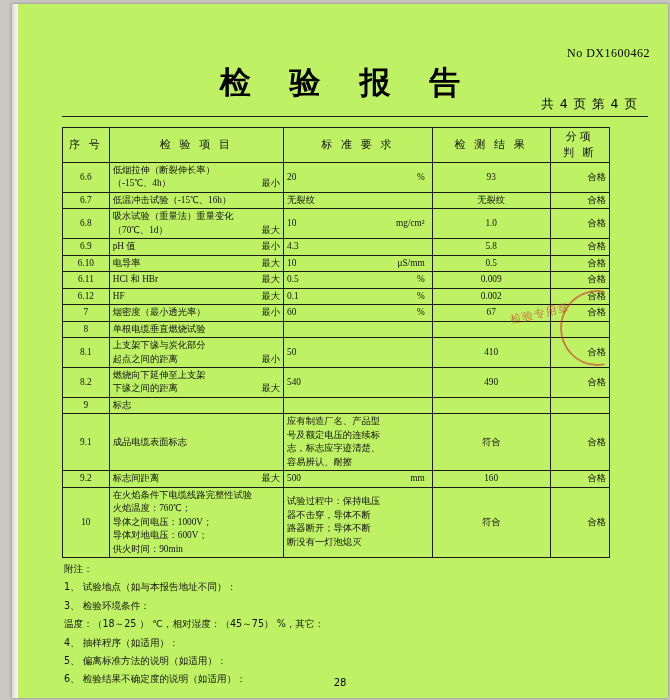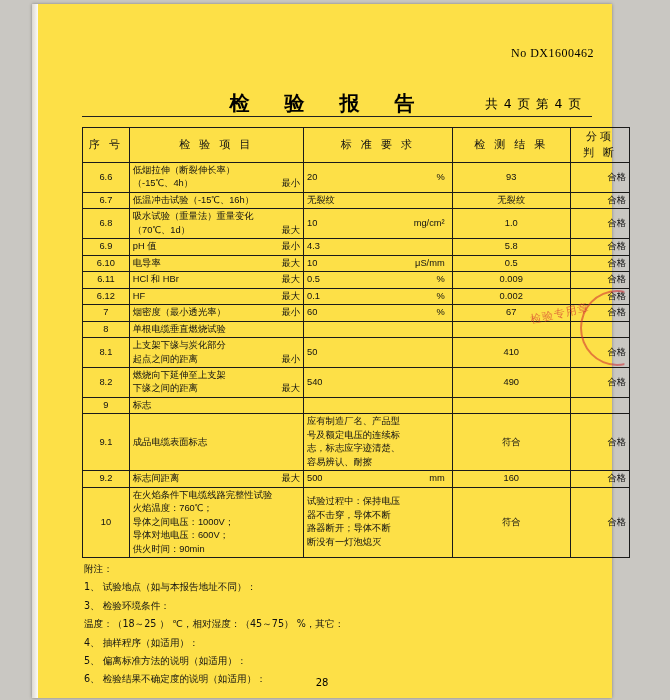--- a/index.html
+++ b/index.html
@@ -4,58 +4,57 @@
 <style>
   html,body{margin:0;padding:0;}
   body{
     width:670px;height:700px;
     background:#c9c7c2;
     font-family:"Liberation Serif", serif;
     overflow:hidden;
   }
   .page{
     position:absolute;
-    left:32px;top:4px;
-    width:580px;height:694px;
-    background:#fde047;
+    left:12px;top:4px;
+    width:656px;height:694px;
+    background:#bef264;
     box-shadow:0 0 3px rgba(0,0,0,.35);
   }
   .page:before{
     content:"";position:absolute;left:0;top:0;width:6px;height:100%;
     background:linear-gradient(to right,#ddd9d2,#fbfaf7);
   }
   .docno{
     position:absolute;right:18px;top:42px;
     font-size:12px;letter-spacing:.5px;
     font-family:"Liberation Serif", serif;
   }
   .title{
     position:absolute;left:0;right:0;top:58px;
     text-align:center;
-    font-size:20px;letter-spacing:14px;
+    font-size:31px;letter-spacing:14px;
     font-weight:bold;
     font-family:"DejaVu Sans", sans-serif;
     padding-left:14px;
-    margin-top:28px;
   }
   .pagecount{
     position:absolute;right:30px;top:92px;
     font-size:12.5px;letter-spacing:1px;
     font-family:"DejaVu Sans", sans-serif;
     margin-left:44px;
   }
   .rule{
     position:absolute;left:50px;right:20px;top:112px;
     border-top:1px solid #222;
   }
   table.main{
     position:absolute;left:50px;top:123px;
     width:548px;
     border-collapse:collapse;
-    font-family:Liberation Sans, sans-serif;
+    font-family:Liberation Serif, serif;
     font-size:9.3px;
     color:#111;
   }
   table.main td,table.main th{
     border:1px solid #1a1a1a;
     padding:1px 3px;
     vertical-align:middle;
     line-height:1.45;
   }
   table.main thead th{

